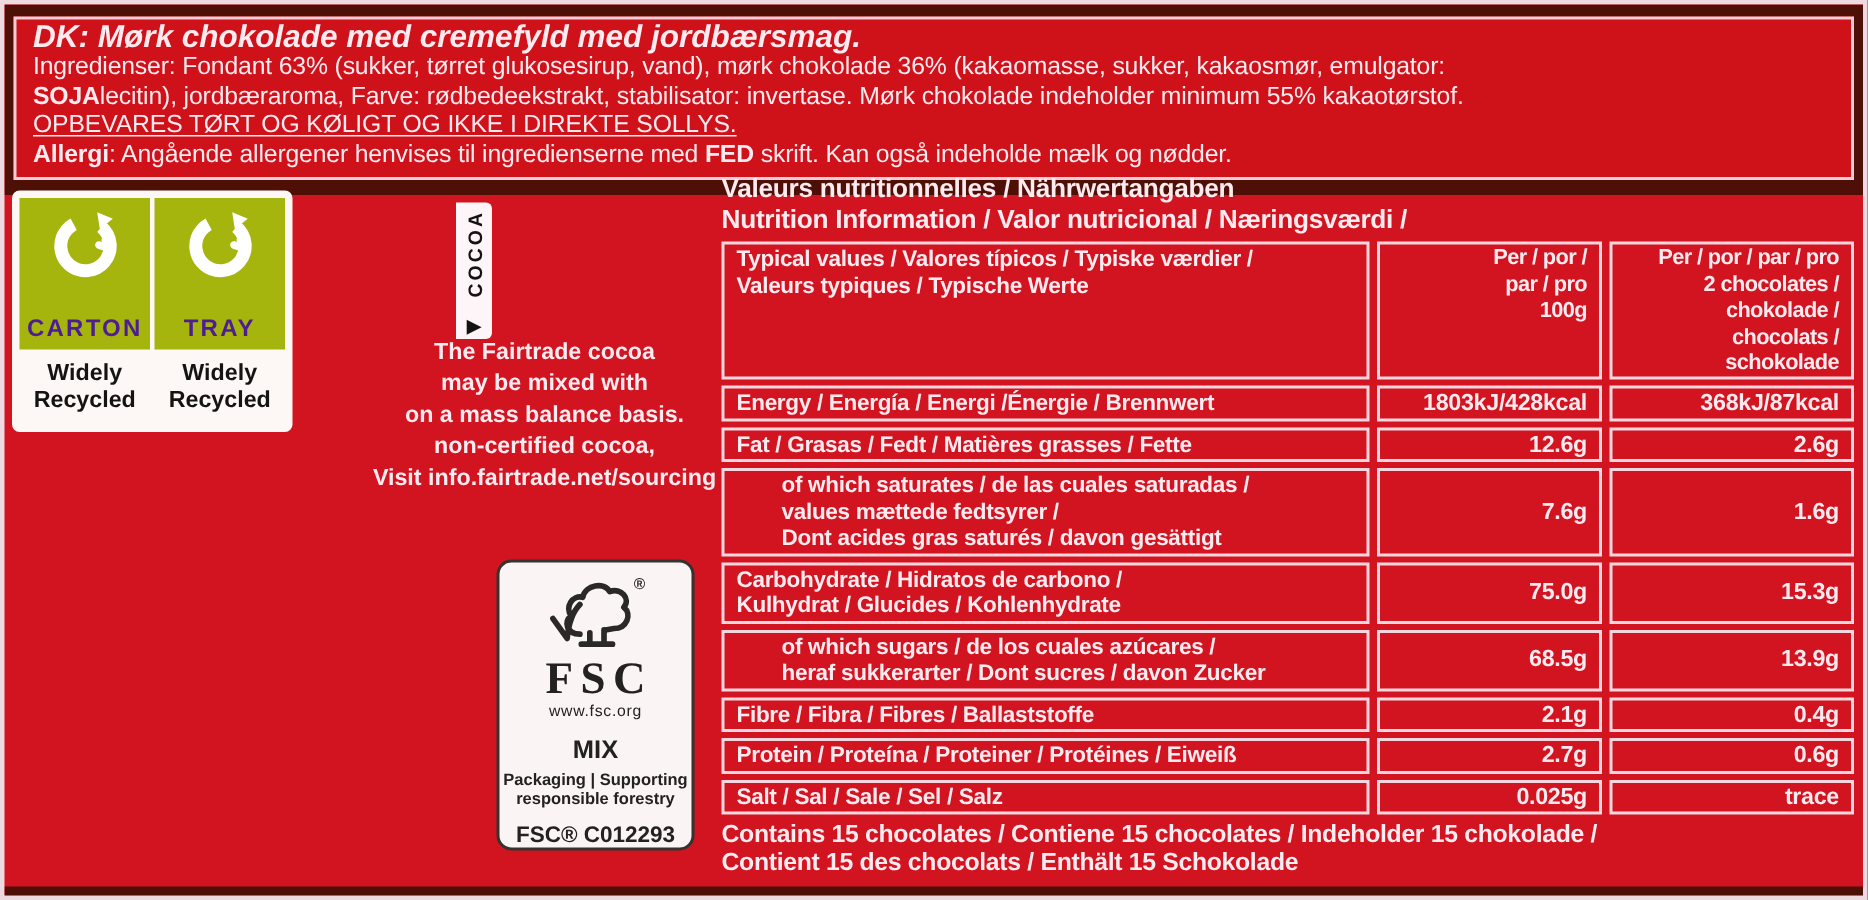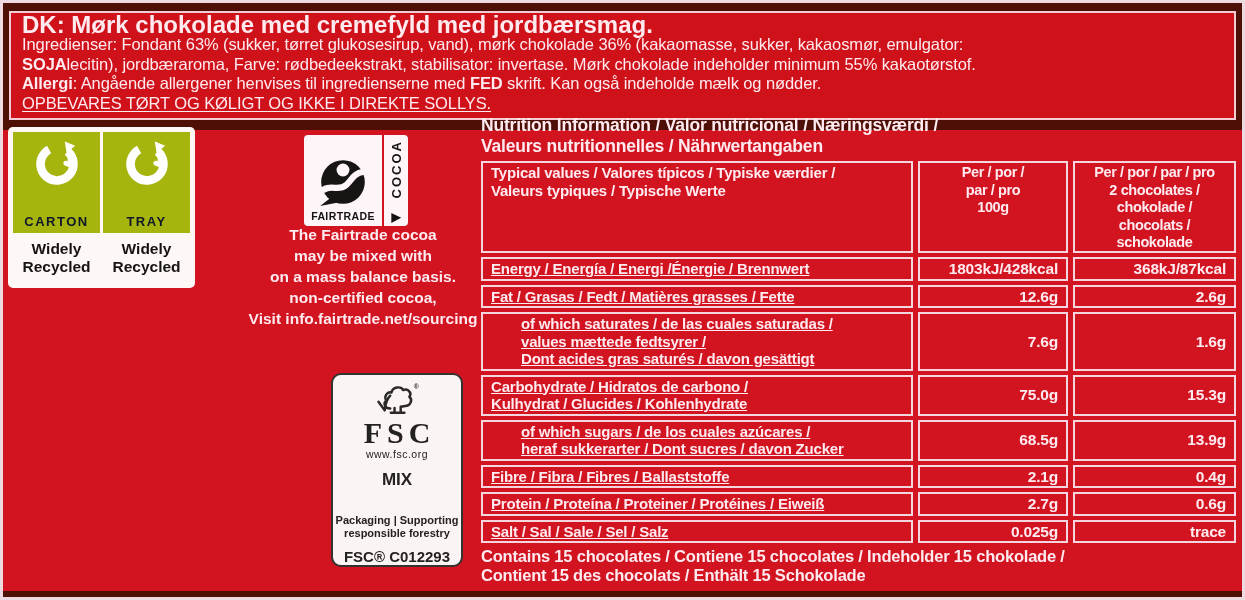--- a/index.html
+++ b/index.html
@@ -7,74 +7,74 @@
   #label{
     position:relative;width:1245px;height:600px;overflow:hidden;
     background:#d11420;border:3px solid #eedbe2;
     font-family:"Liberation Sans",sans-serif;color:#ffeaf0;font-weight:700;
   }
   #label::after{content:"";position:absolute;left:0;right:0;bottom:0;height:6px;background:#4d0f06;}
 
   
   .ing-frame{position:absolute;left:0;top:0;right:0;background:#4d0f06;padding:8px 6px 10px;}
   .ing-box{background:#cf1119;border:2px solid #f3ccd6;padding:2px 11px 5px;}
-  .ing-title{font-size:24px;font-weight:700;line-height:20px;}
+  .ing-title{font-size:21px;font-weight:700;line-height:20px;font-style:italic;}
   .ing-line{font-size:16.5px;font-weight:500;line-height:19.5px;letter-spacing:-0.1px;}
   .ing-line b{font-weight:800;}
   .ing-storage{text-decoration:underline;text-underline-offset:2px;}
 
   
   .recycle-box{position:absolute;left:5px;top:124px;width:187px;height:161px;background:#fdf7f6;border-radius:5px;padding:5px;display:flex;gap:3px;}
   .recycle-col{flex:1;display:flex;flex-direction:column;align-items:center;}
   .recycle-tile{width:100%;height:101px;background:#a6b40e;display:flex;flex-direction:column;align-items:center;justify-content:space-between;padding:6px 0 4px;}
-  .recycle-tile .tile-label{color:#0f172a;font-size:13px;font-weight:800;letter-spacing:1.5px;}
+  .recycle-tile .tile-label{color:#4c1d95;font-size:16px;font-weight:800;letter-spacing:1.5px;}
   .recycle-caption{margin-top:7px;text-align:center;color:#161412;font-size:15.5px;font-weight:800;line-height:18px;}
 
   
   .ft-box{position:absolute;left:301px;top:132px;width:108px;height:91px;display:flex;gap:2px;}
   .ft-main{width:78px;height:100%;background:#fdf5f7;border-radius:4px 0 0 4px;display:flex;flex-direction:column;align-items:center;justify-content:flex-end;padding-bottom:4px;}
   .ft-main svg{margin-bottom:2px;}
   .ft-wordmark{color:#141312;font-size:10.5px;font-weight:800;letter-spacing:0.4px;}
   .ft-strip{width:24px;height:100%;background:#fdf5f7;border-radius:0 4px 4px 0;display:flex;flex-direction:column;align-items:center;justify-content:space-between;padding:5px 0 3px;}
   .ft-strip .cocoa{writing-mode:vertical-rl;transform:rotate(180deg);color:#141312;font-size:13px;font-weight:800;letter-spacing:2px;}
   .ft-strip .arrow{color:#141312;font-size:12px;line-height:12px;}
   .ft-caption{position:absolute;left:206px;top:221px;width:308px;text-align:center;font-size:15.5px;font-weight:600;line-height:21px;}
 
   
   .fsc-box{position:absolute;left:328px;top:370px;width:132px;height:194px;background:#fbf4f5;border:2px solid #35322f;border-radius:10px;color:#242220;display:flex;flex-direction:column;align-items:center;padding-top:7px;}
   .fsc-word{font-family:"Liberation Serif",serif;font-size:30px;font-weight:700;letter-spacing:5px;line-height:28px;margin-left:5px;}
   .fsc-url{font-size:10.5px;font-weight:400;letter-spacing:0.5px;margin-top:1px;}
   .fsc-mix{font-size:17px;font-weight:800;margin-top:10px;}
-  .fsc-tag{font-size:11px;font-weight:800;line-height:12.5px;text-align:center;margin-top:24px;}
+  .fsc-tag{font-size:11px;font-weight:800;line-height:12.5px;text-align:center;margin-top:4px;}
   .fsc-code{font-size:15px;font-weight:800;margin-top:9px;}
 
   
   .nutrition{position:absolute;left:478px;top:112px;width:758px;}
   .nut-title{font-size:17.5px;font-weight:700;line-height:21px;letter-spacing:-0.2px;}
   .nut-grid{margin-top:4px;display:grid;grid-template-columns:432px 150px 163px;column-gap:5px;row-gap:4px;grid-template-rows:92px;}
   .cell{border:2.5px solid #f6d6de;padding:1px 8px;font-size:15px;line-height:17.5px;letter-spacing:-0.2px;}
   .cell.hdr{font-size:15px;}
-  .cell.hdr-val{font-size:14.5px;text-align:center;line-height:17.5px;letter-spacing:-0.4px;}
+  .cell.hdr-val{font-size:14.5px;text-align:right;line-height:17.5px;letter-spacing:-0.4px;}
   .cell.val{display:flex;align-items:center;justify-content:flex-end;font-size:15.5px;}
-  .cell.lbl{display:flex;flex-direction:column;justify-content:flex-start;text-decoration:underline;}
+  .cell.lbl{display:flex;flex-direction:column;justify-content:flex-start;}
   .cell.lbl.ind{padding-left:38px;}
   .nut-footer{margin-top:4px;font-size:16.5px;line-height:19px;letter-spacing:-0.2px;}
 </style>
 </head>
 <body>
 
 <div id="label">
 
   <div class="ing-frame">
     <div class="ing-box">
       <div class="ing-title">DK: Mørk chokolade med cremefyld med jordbærsmag.</div>
       <div class="ing-line">Ingredienser: Fondant 63% (sukker, tørret glukosesirup, vand), mørk chokolade 36% (kakaomasse, sukker, kakaosmør, emulgator:</div>
       <div class="ing-line"><b>SOJA</b><span>lecitin), jordbæraroma, Farve: rødbedeekstrakt, stabilisator: invertase. Mørk chokolade indeholder minimum 55% kakaotørstof.</span></div>
+      <div class="ing-line ing-storage">OPBEVARES TØRT OG KØLIGT OG IKKE I DIREKTE SOLLYS.</div>
       <div class="ing-line"><b>Allergi</b><span>: Angående allergener henvises til ingredienserne med </span><b>FED</b><span> skrift. Kan også indeholde mælk og nødder.</span></div>
-      <div class="ing-line ing-storage">OPBEVARES TØRT OG KØLIGT OG IKKE I DIREKTE SOLLYS.</div>
     </div>
   </div>
 
   <div class="recycle-box">
     <div class="recycle-col">
       <div class="recycle-tile">
         <svg width="52" height="52" viewBox="0 0 60 60">
           <g transform="rotate(-50 30 30)">
             <circle cx="30" cy="30" r="19" fill="none" stroke="#ffffff" stroke-width="10" stroke-dasharray="96 24"></circle>
           </g>
@@ -100,29 +100,20 @@
         <span class="tile-label">TRAY</span>
       </div>
       <div class="recycle-caption">
         <div>Widely</div>
         <div>Recycled</div>
       </div>
     </div>
   </div>
 
   <div class="ft-box">
-    <div class="ft-main">
-      <svg width="52" height="52" viewBox="0 0 50 50">
-        <circle cx="25" cy="25" r="21" fill="#161514"></circle>
-        <circle cx="25" cy="13.5" r="6.2" fill="#fdf5f7"></circle>
-        <path d="M2 36 C12 25 20 35 28 28 C34 23 34 17 45 15" stroke="#fdf5f7" stroke-width="6" fill="none"></path>
-        <path d="M3 48 L16 38 L19 45 Z" fill="#161514"></path>
-      </svg>
-      <span class="ft-wordmark">FAIRTRADE</span>
-    </div>
     <div class="ft-strip">
       <span class="cocoa">COCOA</span>
       <span class="arrow">▶</span>
     </div>
   </div>
   <div class="ft-caption">
     <div>The Fairtrade cocoa</div>
     <div>may be mixed with</div>
     <div>on a mass balance basis.</div>
     <div>non-certified cocoa,</div>
@@ -143,22 +134,22 @@
     <div class="fsc-mix">MIX</div>
     <div class="fsc-tag">
       <div>Packaging | Supporting</div>
       <div>responsible forestry</div>
     </div>
     <div class="fsc-code">FSC® C012293</div>
   </div>
 
   <div class="nutrition">
     <div class="nut-title">
+      <div>Valeurs nutritionnelles / Nährwertangaben</div>
       <div>Nutrition Information / Valor nutricional / Næringsværdi /</div>
-      <div>Valeurs nutritionnelles / Nährwertangaben</div>
     </div>
     <div class="nut-grid" id="nut-grid">
       <div class="cell hdr">
         <div>Typical values / Valores típicos / Typiske værdier /</div>
         <div>Valeurs typiques / Typische Werte</div>
       </div>
       <div class="cell hdr-val">
         <div>Per / por /</div>
         <div>par / pro</div>
         <div>100g</div>

